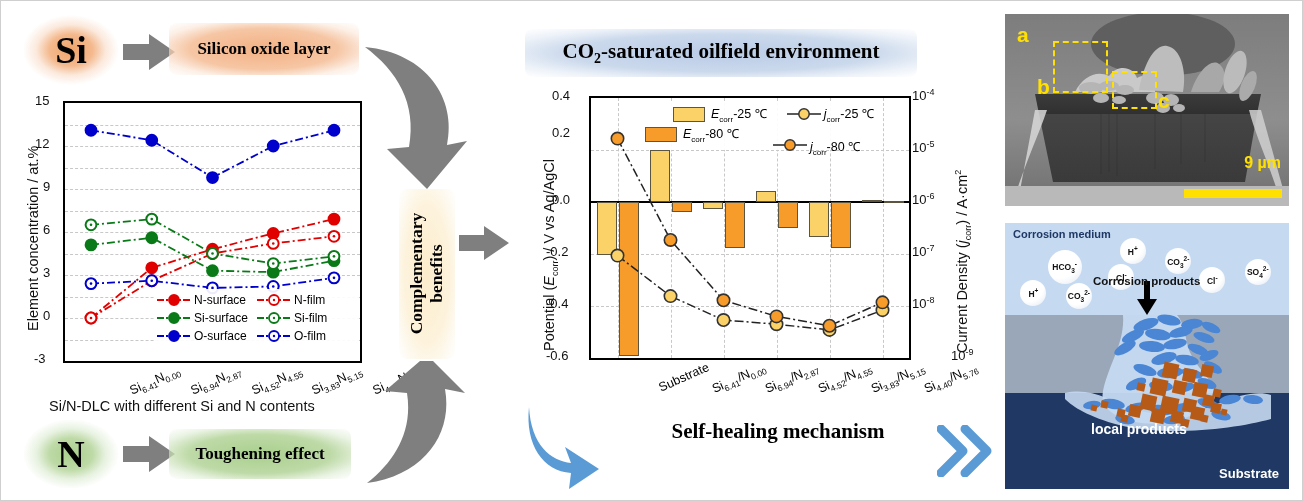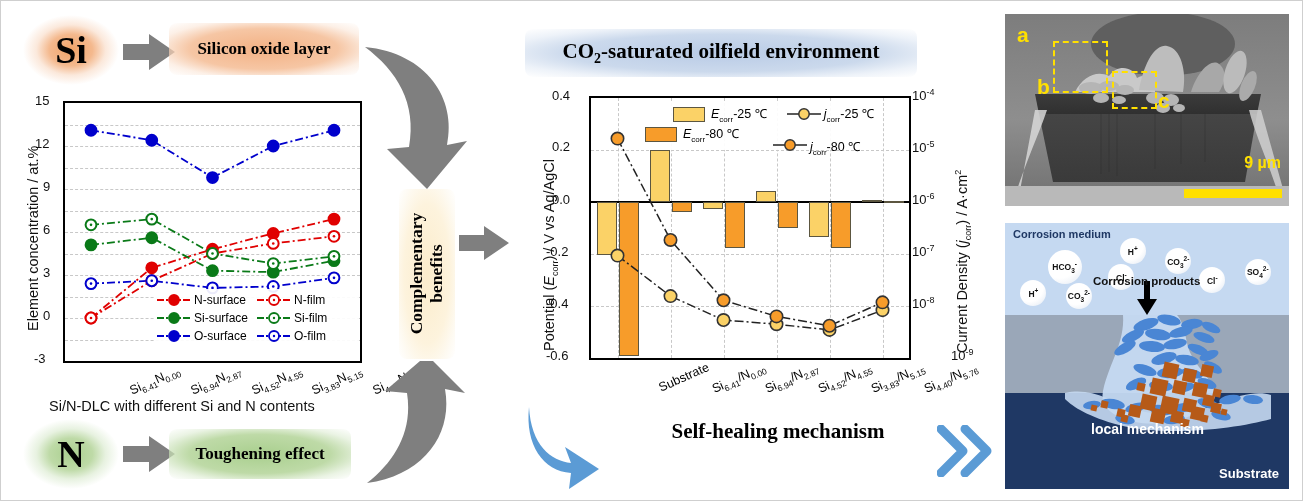--- a/index.html
+++ b/index.html
@@ -324,21 +324,21 @@
                 <circle cx="17" cy="7" r="5.2" fill="#f79c2a" stroke="#333" stroke-width="1.5"></circle>
               </svg>
               <span style="margin-left:3px;font-size:12.5px;"><i>j</i><sub style="font-size:8px;">corr</sub>-80 ℃</span>
             </div>
           </div>
         </div>
     </div>
   </div>
 
   <div class="axlabel" style="left:551px;top:87px;">0.4</div>
-  <div class="axlabel" style="left:551px;top:138px;">0.2</div>
+  <div class="axlabel" style="left:551px;top:124px;">0.2</div>
   <div class="axlabel" style="left:551px;top:191px;">0.0</div>
   <div class="axlabel" style="left:545px;top:243px;">-0.2</div>
   <div class="axlabel" style="left:545px;top:295px;">-0.4</div>
   <div class="axlabel" style="left:545px;top:347px;">-0.6</div>
 
   <div class="axlabel" style="left:911px;top:86px;">10<sup style="font-size:9px;">-4</sup></div>
   <div class="axlabel" style="left:911px;top:138px;">10<sup style="font-size:9px;">-5</sup></div>
   <div class="axlabel" style="left:911px;top:190px;">10<sup style="font-size:9px;">-6</sup></div>
   <div class="axlabel" style="left:911px;top:242px;">10<sup style="font-size:9px;">-7</sup></div>
   <div class="axlabel" style="left:911px;top:294px;">10<sup style="font-size:9px;">-8</sup></div>
@@ -535,17 +535,17 @@
         </div>
         <div class="ion" style="left: 15.4px; top: 57.19px; width: 26px; height: 26px;">
           <span>H<sup>+</sup></span>
         </div>
         <div class="ion" style="left: 60.84px; top: 59.85px; width: 26px; height: 26px;">
           <span>CO<sub>3</sub><sup>2-</sup></span>
         </div>
       </div>
     <div class="stext" style="left:8px;top:5px;font-size:11px;color:#1f3864;">Corrosion medium</div>
     <div class="stext" style="left:88px;top:52px;font-size:11.5px;color:#111;">Corrosion products</div>
-    <div class="stext" style="left:86px;top:198px;font-size:14px;color:#fff;">local mechanism</div>
+    <div class="stext" style="left:86px;top:198px;font-size:14px;color:#fff;">local products</div>
     <div class="stext" style="right:10px;bottom:8px;font-size:13px;color:#fff;">Substrate</div>
   </div>
 
 </div>
 
 </body></html>

